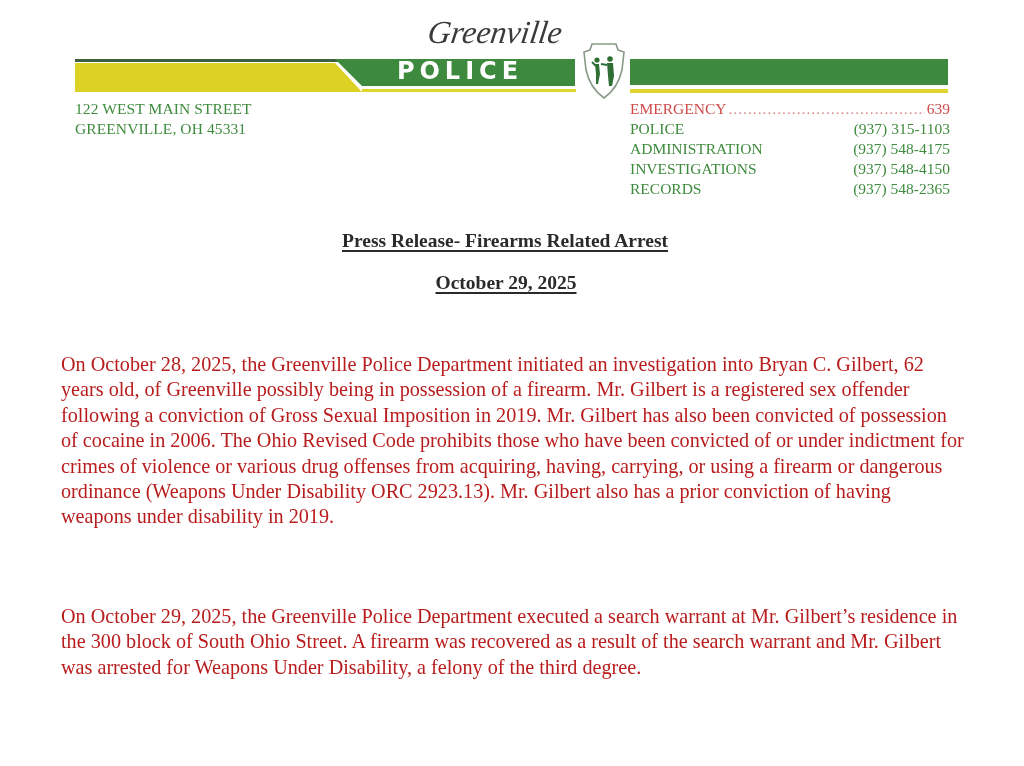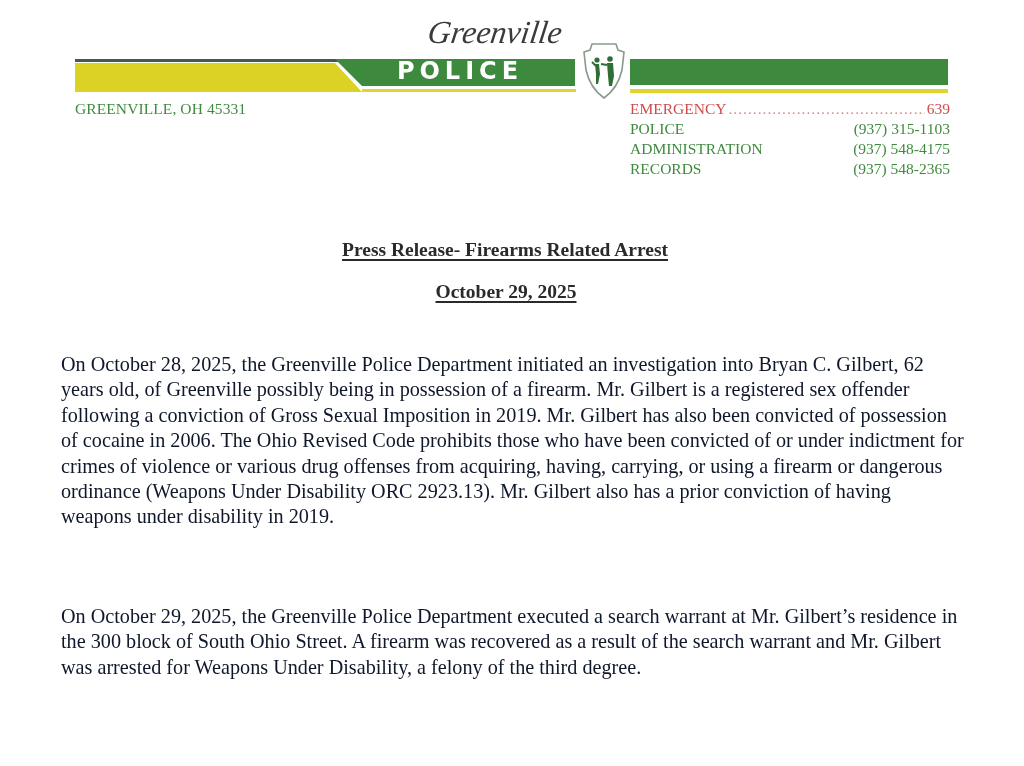--- a/index.html
+++ b/index.html
@@ -109,33 +109,32 @@
       position: absolute;
       left: 0;
       width: 1012px;
       text-align: center;
       font-weight: bold;
       font-size: 19.5px;
       color: #2a2a2a;
       text-decoration: underline;
       text-decoration-thickness: 1.5px;
       text-underline-offset: 3px;
-      margin-top: 9px;
     }
     .heading.title { top: 230px; left: -1px; }
     .heading.date { top: 272px; left: 0px; }
 
     
     .body-text {
       position: absolute;
       left: 61px;
       width: 905px;
       font-size: 20.2px;
       line-height: 25.4px;
-      color: #0f172a;
+      color: #b91c1c;
     }
     .body-text p { margin: 0; }
     .para1 { top: 352px; }
     .para2 { top: 604px; }
   </style>
 </head>
 <body>
 
 <div class="letterhead">
 
@@ -166,36 +165,41 @@
         <circle cx="32" cy="19" r="2.8" fill="#2f6f35"></circle>
         <path d="M29 23 L35 23 L36 36 L34 46 L31 46 L30 36 Z" fill="#2f6f35"></path>
         <path d="M23 24 L29 25" stroke="#2f6f35" stroke-width="2"></path>
       </svg>
     </div>
   </div>
 
   <div class="script-title">Greenville</div>
 
   <div class="chief-block">
+    <div>122 WEST MAIN STREET</div>
     <div>GREENVILLE, OH 45331</div>
   </div>
 
   <div class="contacts">
     <div class="contact-row emergency">
       <span>EMERGENCY</span>
       <span class="dots">............................................................</span>
       <span class="num">639</span>
     </div>
     <div class="contact-row">
       <span>POLICE</span>
       <span class="num">(937) 315-1103</span>
     </div>
     <div class="contact-row">
       <span>ADMINISTRATION</span>
       <span class="num">(937) 548-4175</span>
+    </div>
+    <div class="contact-row">
+      <span>INVESTIGATIONS</span>
+      <span class="num">(937) 548-4150</span>
     </div>
     <div class="contact-row">
       <span>RECORDS</span>
       <span class="num">(937) 548-2365</span>
     </div>
   </div>
 </div>
 
 <div class="heading title">Press Release- Firearms Related Arrest</div>
 <div class="heading date">October 29, 2025</div>

